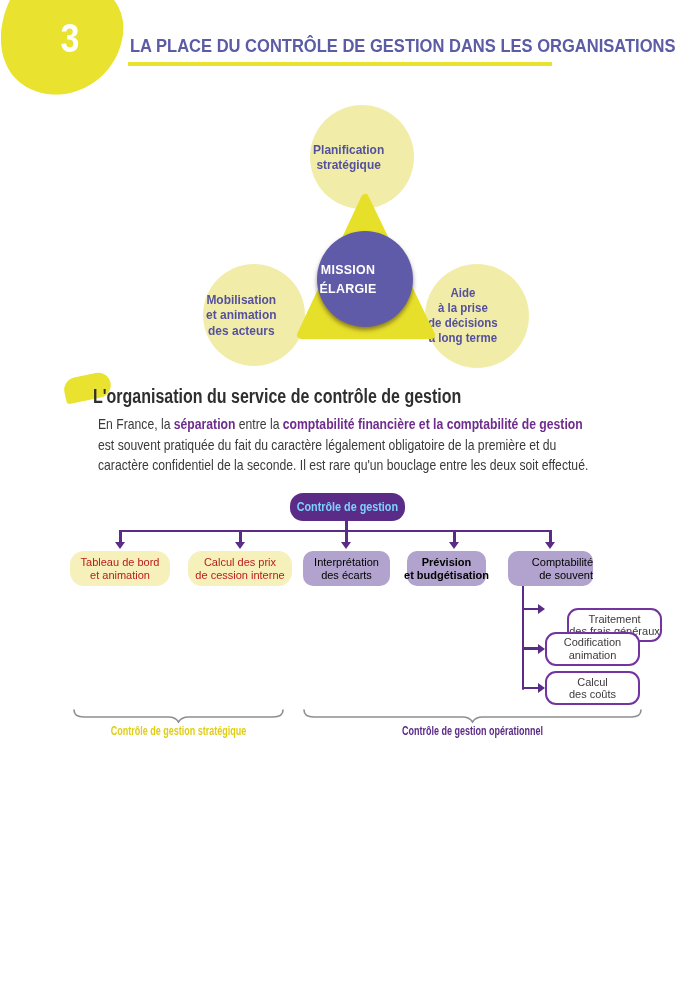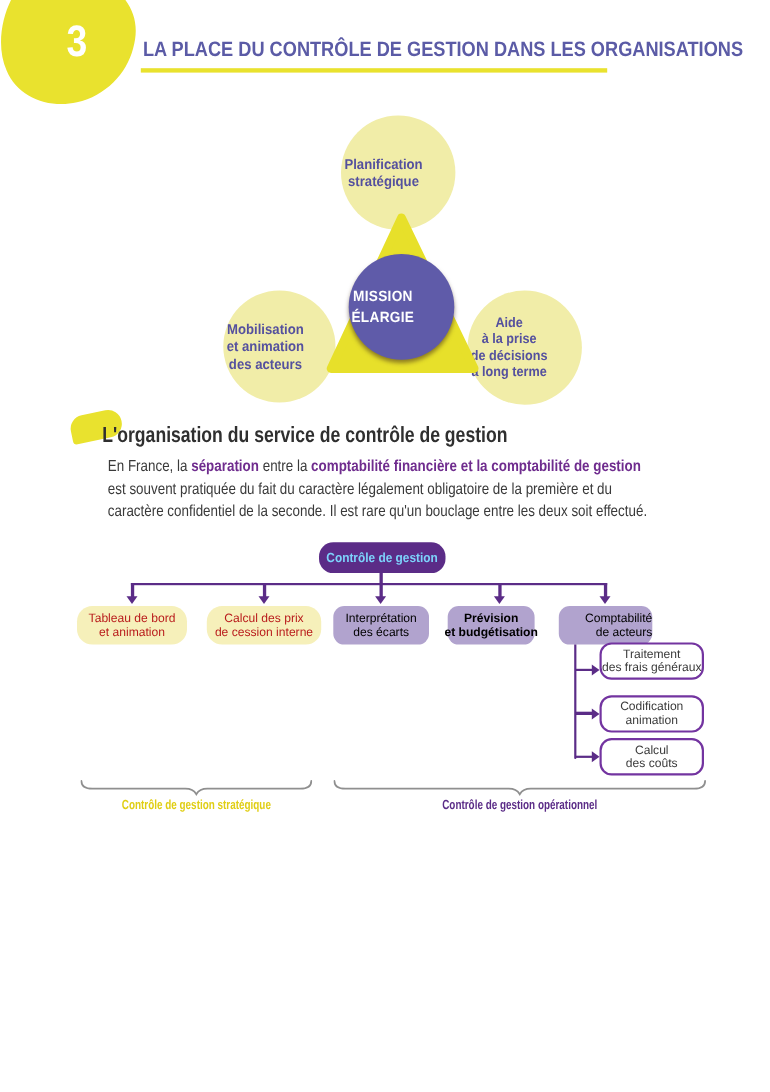--- a/index.html
+++ b/index.html
@@ -80,21 +80,21 @@
   .n5{left:508px;width:85px;align-items:flex-end;}
   .vline{position:absolute;left:521.5px;top:586px;width:2.6px;height:104px;background:#5b2c87;border-radius:0 0 2px 2px;}
   .ra-line{position:absolute;left:523px;width:16px;height:2.6px;background:#5b2c87;}
   .ra-head{position:absolute;left:538px;width:0;height:0;border-top:5px solid transparent;border-bottom:5px solid transparent;border-left:7.5px solid #5b2c87;}
   .leaf{
     position:absolute;left:545px;width:95px;height:34px;background:#ffffff;
     border:2px solid #7334a0;border-radius:11px;box-sizing:border-box;
     display:flex;flex-direction:column;align-items:center;justify-content:center;text-align:center;color:#3b3b3b;
   }
   .leaf div{font-size:11px;line-height:12.5px;white-space:nowrap;}
-  .lf1{top:584px;} .lf2{top:631.5px;} .lf3{top:671px;}
+  .lf1{top:608px;margin-left:22px;} .lf2{top:631.5px;} .lf3{top:671px;}
   .brace-svg{position:absolute;top:709px;height:15px;}
   .bs-left{left:73px;width:211px;}
   .bs-right{left:303px;width:339px;}
   .brace-label{position:absolute;top:724px;text-align:center;font-size:12px;font-weight:700;white-space:nowrap;
     transform:scaleX(.75);transform-origin:center top;}
   .bl-left{left:73px;width:211px;color:#e0ce14;}
   .bl-right{left:303px;width:339px;color:#5b2c87;}
 </style>
 </head>
 <body>
@@ -178,21 +178,21 @@
     <div class="node lav n3">
       <div>Interprétation</div>
       <div>des écarts</div>
     </div>
     <div class="node lav n4">
       <div>Prévision</div>
       <div>et budgétisation</div>
     </div>
     <div class="node lav n5">
       <div>Comptabilité</div>
-      <div>de acteurs</div>
+      <div>de souvent</div>
     </div>
 
     <div class="vline"></div>
     <div class="ra-line" style="top:607.7px;"></div>
     <div class="ra-head" style="top:604px;"></div>
     <div class="ra-line" style="top:647.2px;"></div>
     <div class="ra-head" style="top:643.5px;"></div>
     <div class="ra-line" style="top:686.7px;"></div>
     <div class="ra-head" style="top:683px;"></div>
 

